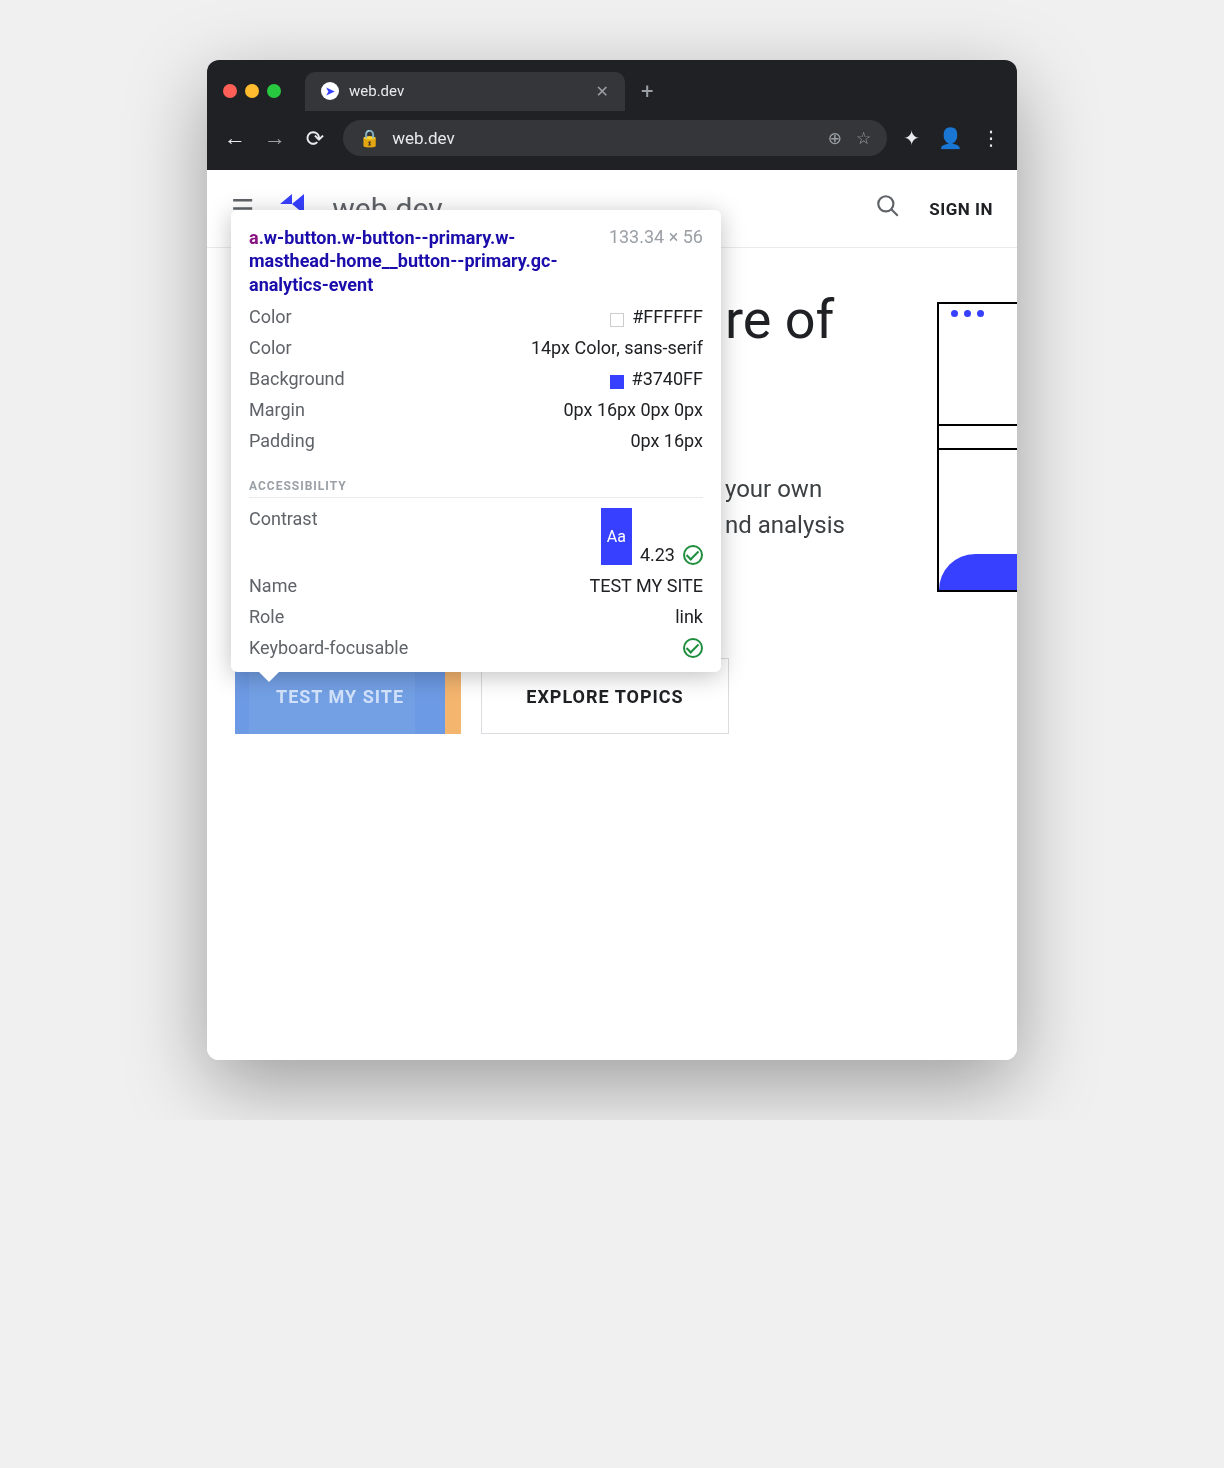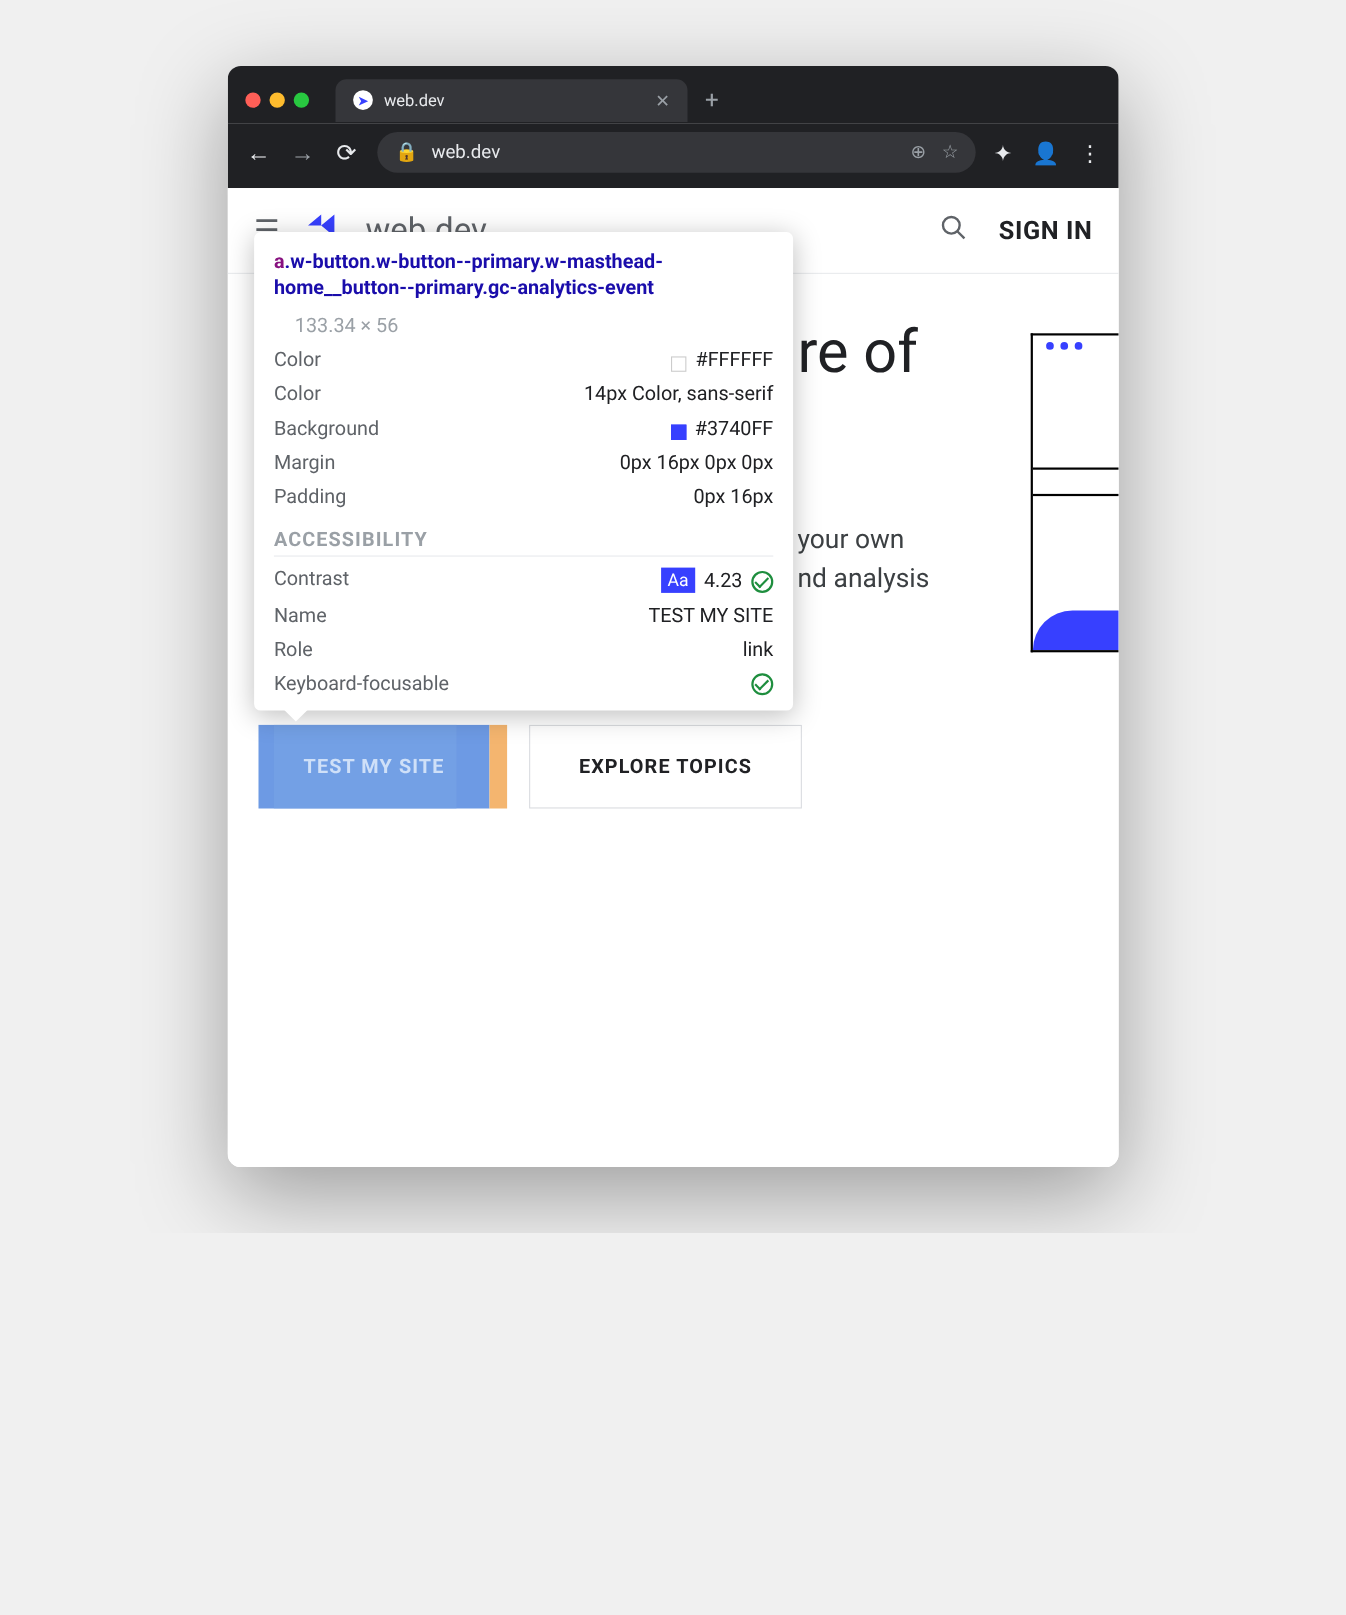--- a/index.html
+++ b/index.html
@@ -82,21 +82,21 @@
   display: flex;
   align-items: center;
   padding: 16px 24px;
   border-bottom: 1px solid #e8eaed;
   height: 78px;
 }
 .hamburger { font-size: 26px; color: #5f6368; cursor: pointer; margin-right: 24px; }
 .logo-block { display: flex; align-items: center; gap: 14px; }
 .logo-text { font-size: 30px; color: #5f6368; font-weight: 400; }
 .header-right { margin-left: auto; display: flex; align-items: center; gap: 28px; }
-.signin { font-size: 23px; font-weight: 700; letter-spacing: 0.5px; color: #202124; cursor: pointer; }
+.signin { font-size: 17px; font-weight: 700; letter-spacing: 0.5px; color: #202124; cursor: pointer; }
 .hero {
   position: relative;
   padding: 40px 28px;
 }
 .hero-title {
   font-size: 54px;
   font-weight: 400;
   color: #202124;
   padding-left: 490px;
 }
@@ -178,40 +178,40 @@
   color: #5f6368;
 }
 .tooltip::after {
   content: "";
   position: absolute;
   bottom: -10px; left: 26px;
   border-left: 12px solid transparent;
   border-right: 12px solid transparent;
   border-top: 12px solid #fff;
 }
-.tt-header { display: flex; justify-content: flex-start; gap: 12px; flex-direction: column; }
+.tt-header { display: flex; justify-content: flex-start; gap: 12px; }
 .selector { color: #1a0dab; font-weight: 700; font-size: 18px; line-height: 1.3; }
 .selector .tag { color: #881280; }
 .dims { color: #9aa0a6; white-space: nowrap; margin-left: 19px; }
 .tt-row { display: flex; justify-content: space-between; margin-top: 10px; }
 .tt-row .val { color: #202124; display: flex; align-items: flex-end; gap: 8px; }
 .swatch { width: 14px; height: 14px; border: 1px solid #ccc; display: inline-block; }
 .swatch.blue { background: #3740ff; border: 1px solid #3740ff; }
 .tt-section {
-  margin-top: 18px;
-  font-size: 18px;
+  margin-top: 28px;
+  font-size: 12px;
   font-weight: 700;
   letter-spacing: 1px;
   color: #9aa0a6;
   border-bottom: 1px solid #e8eaed;
   padding-bottom: 4px;
 }
 .aa-badge {
   background: #3740ff; color: #fff;
-  padding: 2px 6px; font-size: 16px;
+  padding: 19px 6px; font-size: 16px;
 }
 .check-icon {
   width: 20px; height: 20px;
   border: 2px solid #1e8e3e;
   border-radius: 50%;
   position: relative;
 }
 .check-icon::after {
   content: "";
   position: absolute;

